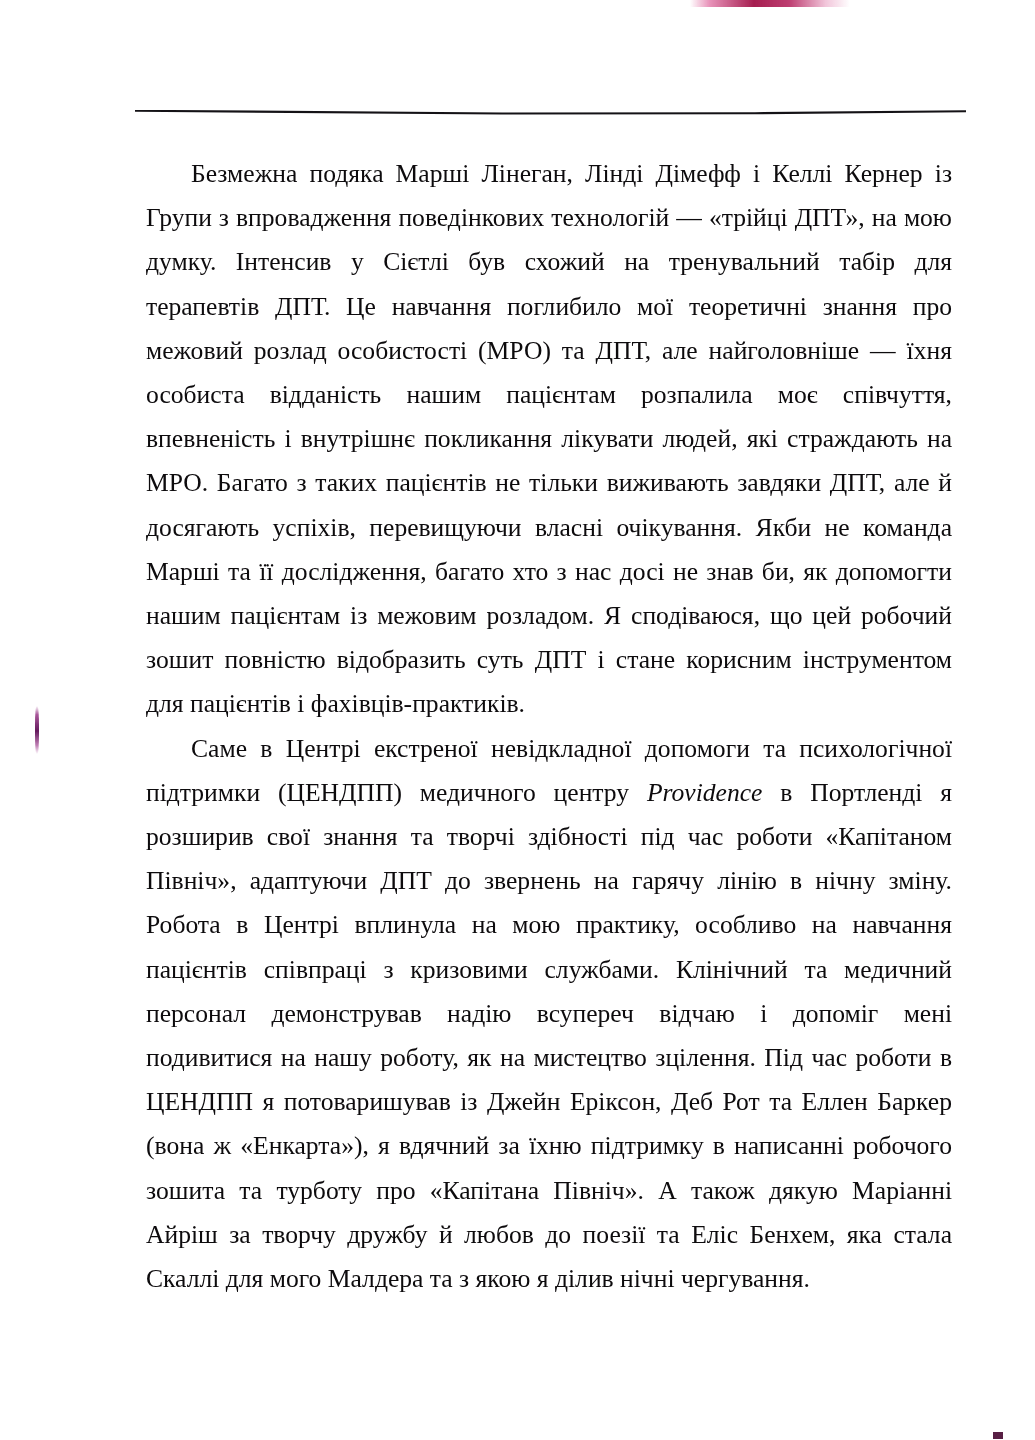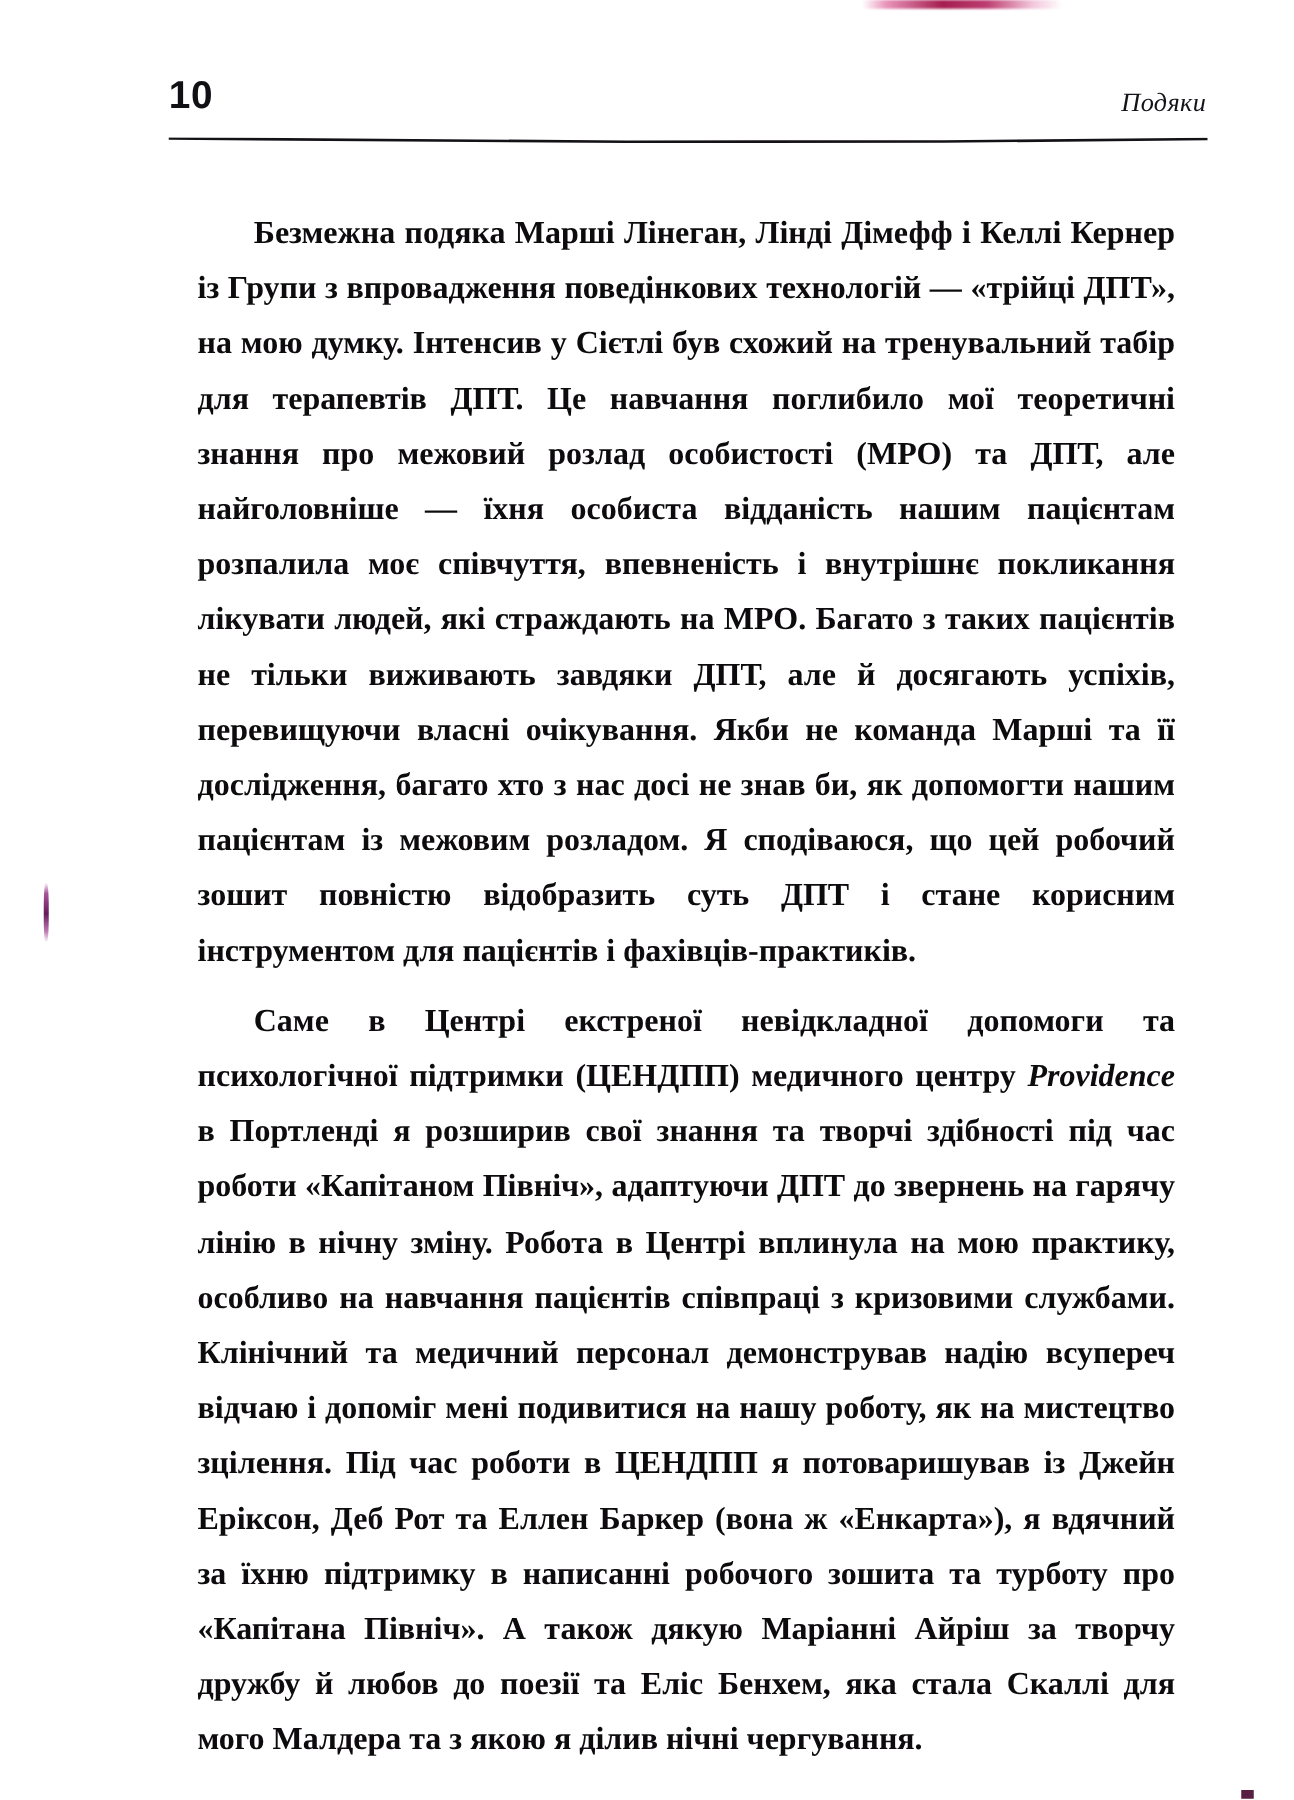--- a/index.html
+++ b/index.html
@@ -113,23 +113,22 @@
     font-size: 25.6px;
     line-height: 44.2px;
     text-align: justify;
     text-align-last: left;
     color: #0d0b0d;
     hyphens: manual;
     -webkit-hyphens: manual;
   }
 
   .body-text p {
-    margin: 12px;
+    margin: 0;
     text-indent: 45px;
-    font-weight: bold;
   }
 
   .body-text p + p {
     margin-top: 0;
   }
 
   .body-text em {
     font-style: italic;
   }
 
@@ -140,24 +139,20 @@
 </style>
 </head>
 <body>
 
 <div class="page">
 
   <div class="artifact-top-smudge"></div>
   <div class="artifact-left-tick"></div>
   <div class="artifact-bottom-dot"></div>
 
-  <div class="header">
-    <div class="folio">10</div>
-    <div class="running-head">Подяки</div>
-  </div>
 
   <div class="header-rule">
     <svg width="831" height="5" viewBox="0 0 831 5" preserveAspectRatio="none" aria-hidden="true">
       <path d="M0,0.8 C180,3.2 420,4.1 620,3.2 C730,2.7 800,1.9 831,1.2" stroke="#141216" stroke-width="2.1" fill="none" stroke-linecap="round"></path>
     </svg>
   </div>
 
   <div class="body-text">
     <p>
       <span>Безмежна подяка Марші Лінеган, Лінді Дімефф і Келлі Кернер із Групи з впровадження поведінкових техноло­гій — «трійці ДПТ», на мою думку. Інтенсив у Сієтлі був схожий на тренувальний табір для терапевтів ДПТ. Це навчання поглибило мої теоретичні знання про межовий розлад особистості (МРО) та ДПТ, але найголовніше — їхня особиста відданість нашим пацієнтам розпалила моє співчуття, впевненість і внутрішнє покликання лікувати людей, які страждають на МРО. Багато з таких пацієнтів не тільки виживають завдяки ДПТ, але й досягають успіхів, перевищуючи власні очікування. Якби не команда Марші та її дослідження, багато хто з нас досі не знав би, як допомог­ти нашим пацієнтам із межовим розладом. Я сподіваюся, що цей робочий зошит повністю відобразить суть ДПТ і стане корисним інструментом для пацієнтів і фахівців-практиків.</span>

